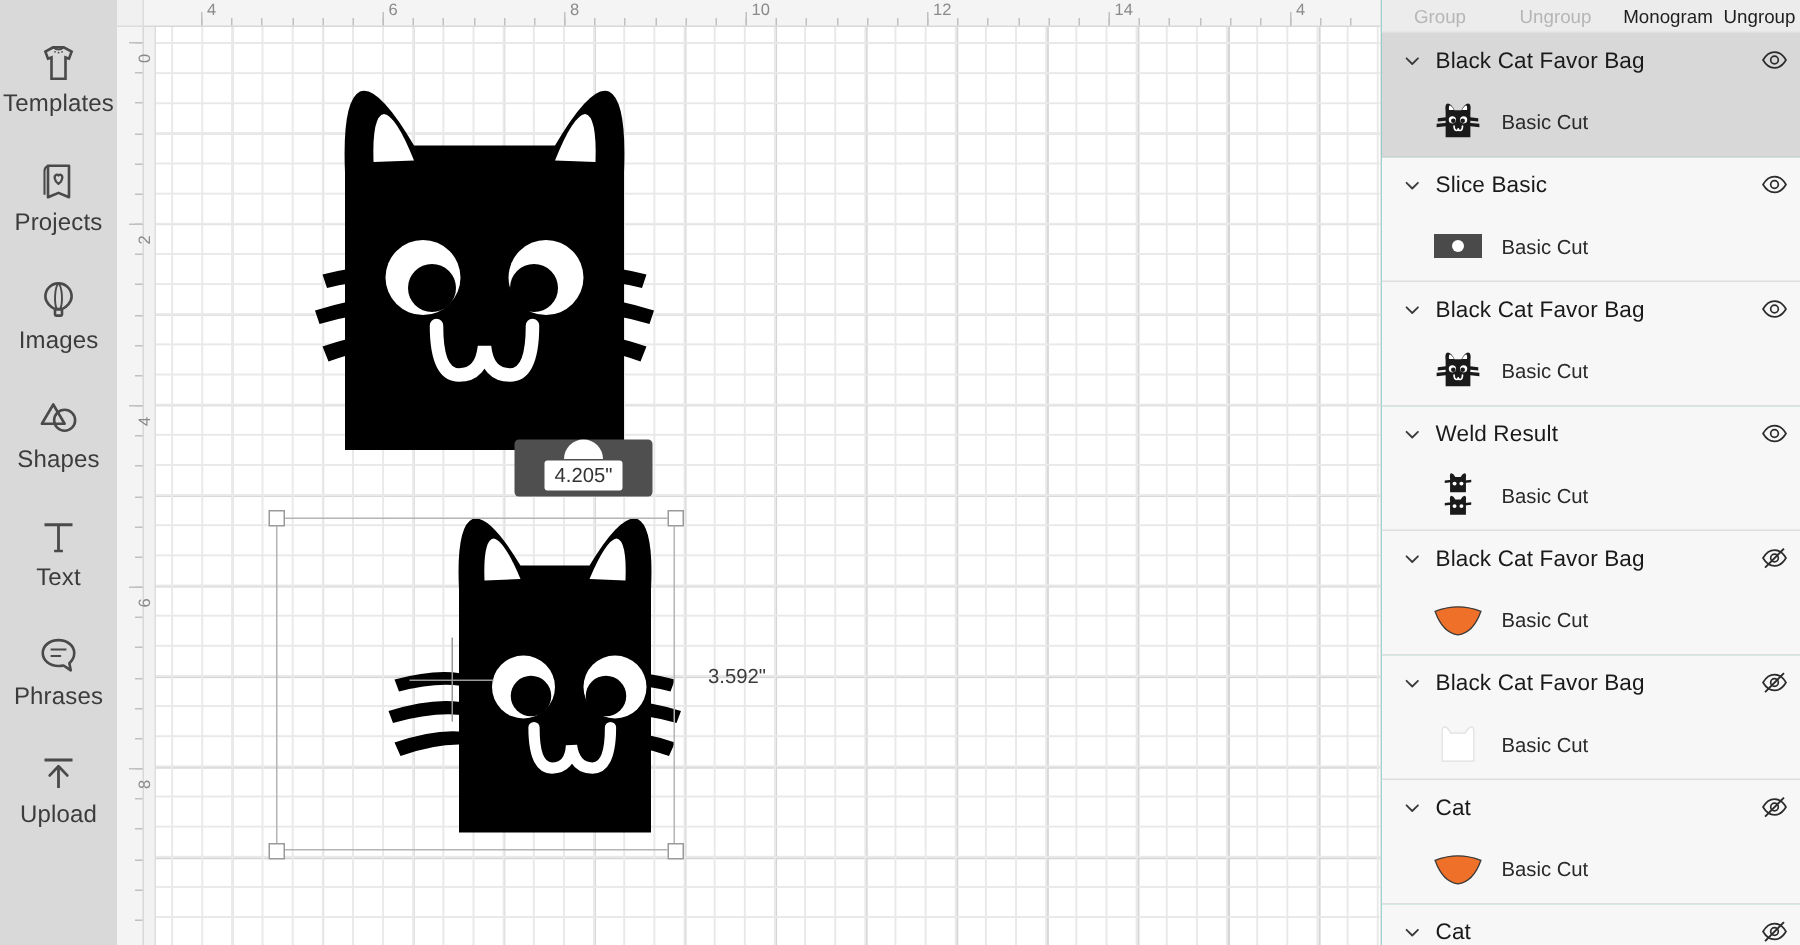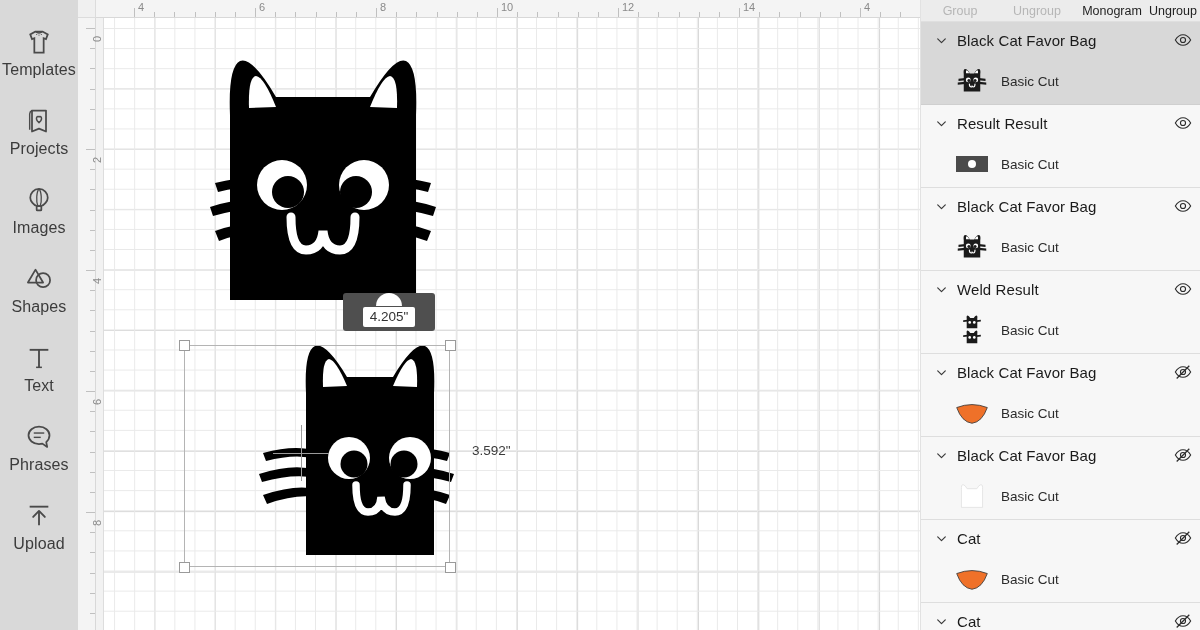--- a/index.html
+++ b/index.html
@@ -506,21 +506,21 @@
             <span class="sub-label">Basic Cut</span>
           </div>
         </div>
         <div class="layer-row">
           <div class="layer-head">
             <span class="chev">
               <svg viewBox="0 0 24 24" fill="none" stroke="currentColor" stroke-width="2.2" stroke-linecap="round" stroke-linejoin="round">
                 <path d="M5 9 L12 16 L19 9"></path>
               </svg>
             </span>
-            <span class="layer-title">Result Result</span>
+            <span class="layer-title">Slice Basic</span>
             <span class="eye">
               <svg viewBox="0 0 24 24" fill="none" stroke="currentColor" stroke-width="1.5">
                 <path d="M1.8 12 C4.6 7.2 8.2 5 12 5 C15.8 5 19.4 7.2 22.2 12 C19.4 16.8 15.8 19 12 19 C8.2 19 4.6 16.8 1.8 12 Z"></path>
                 <circle cx="12" cy="12" r="3.4"></circle>
               </svg>
             </span>
           </div>
           <div class="layer-sub">
             <span class="thumb">
               <svg viewBox="0 0 40 20" width="32" height="16">

